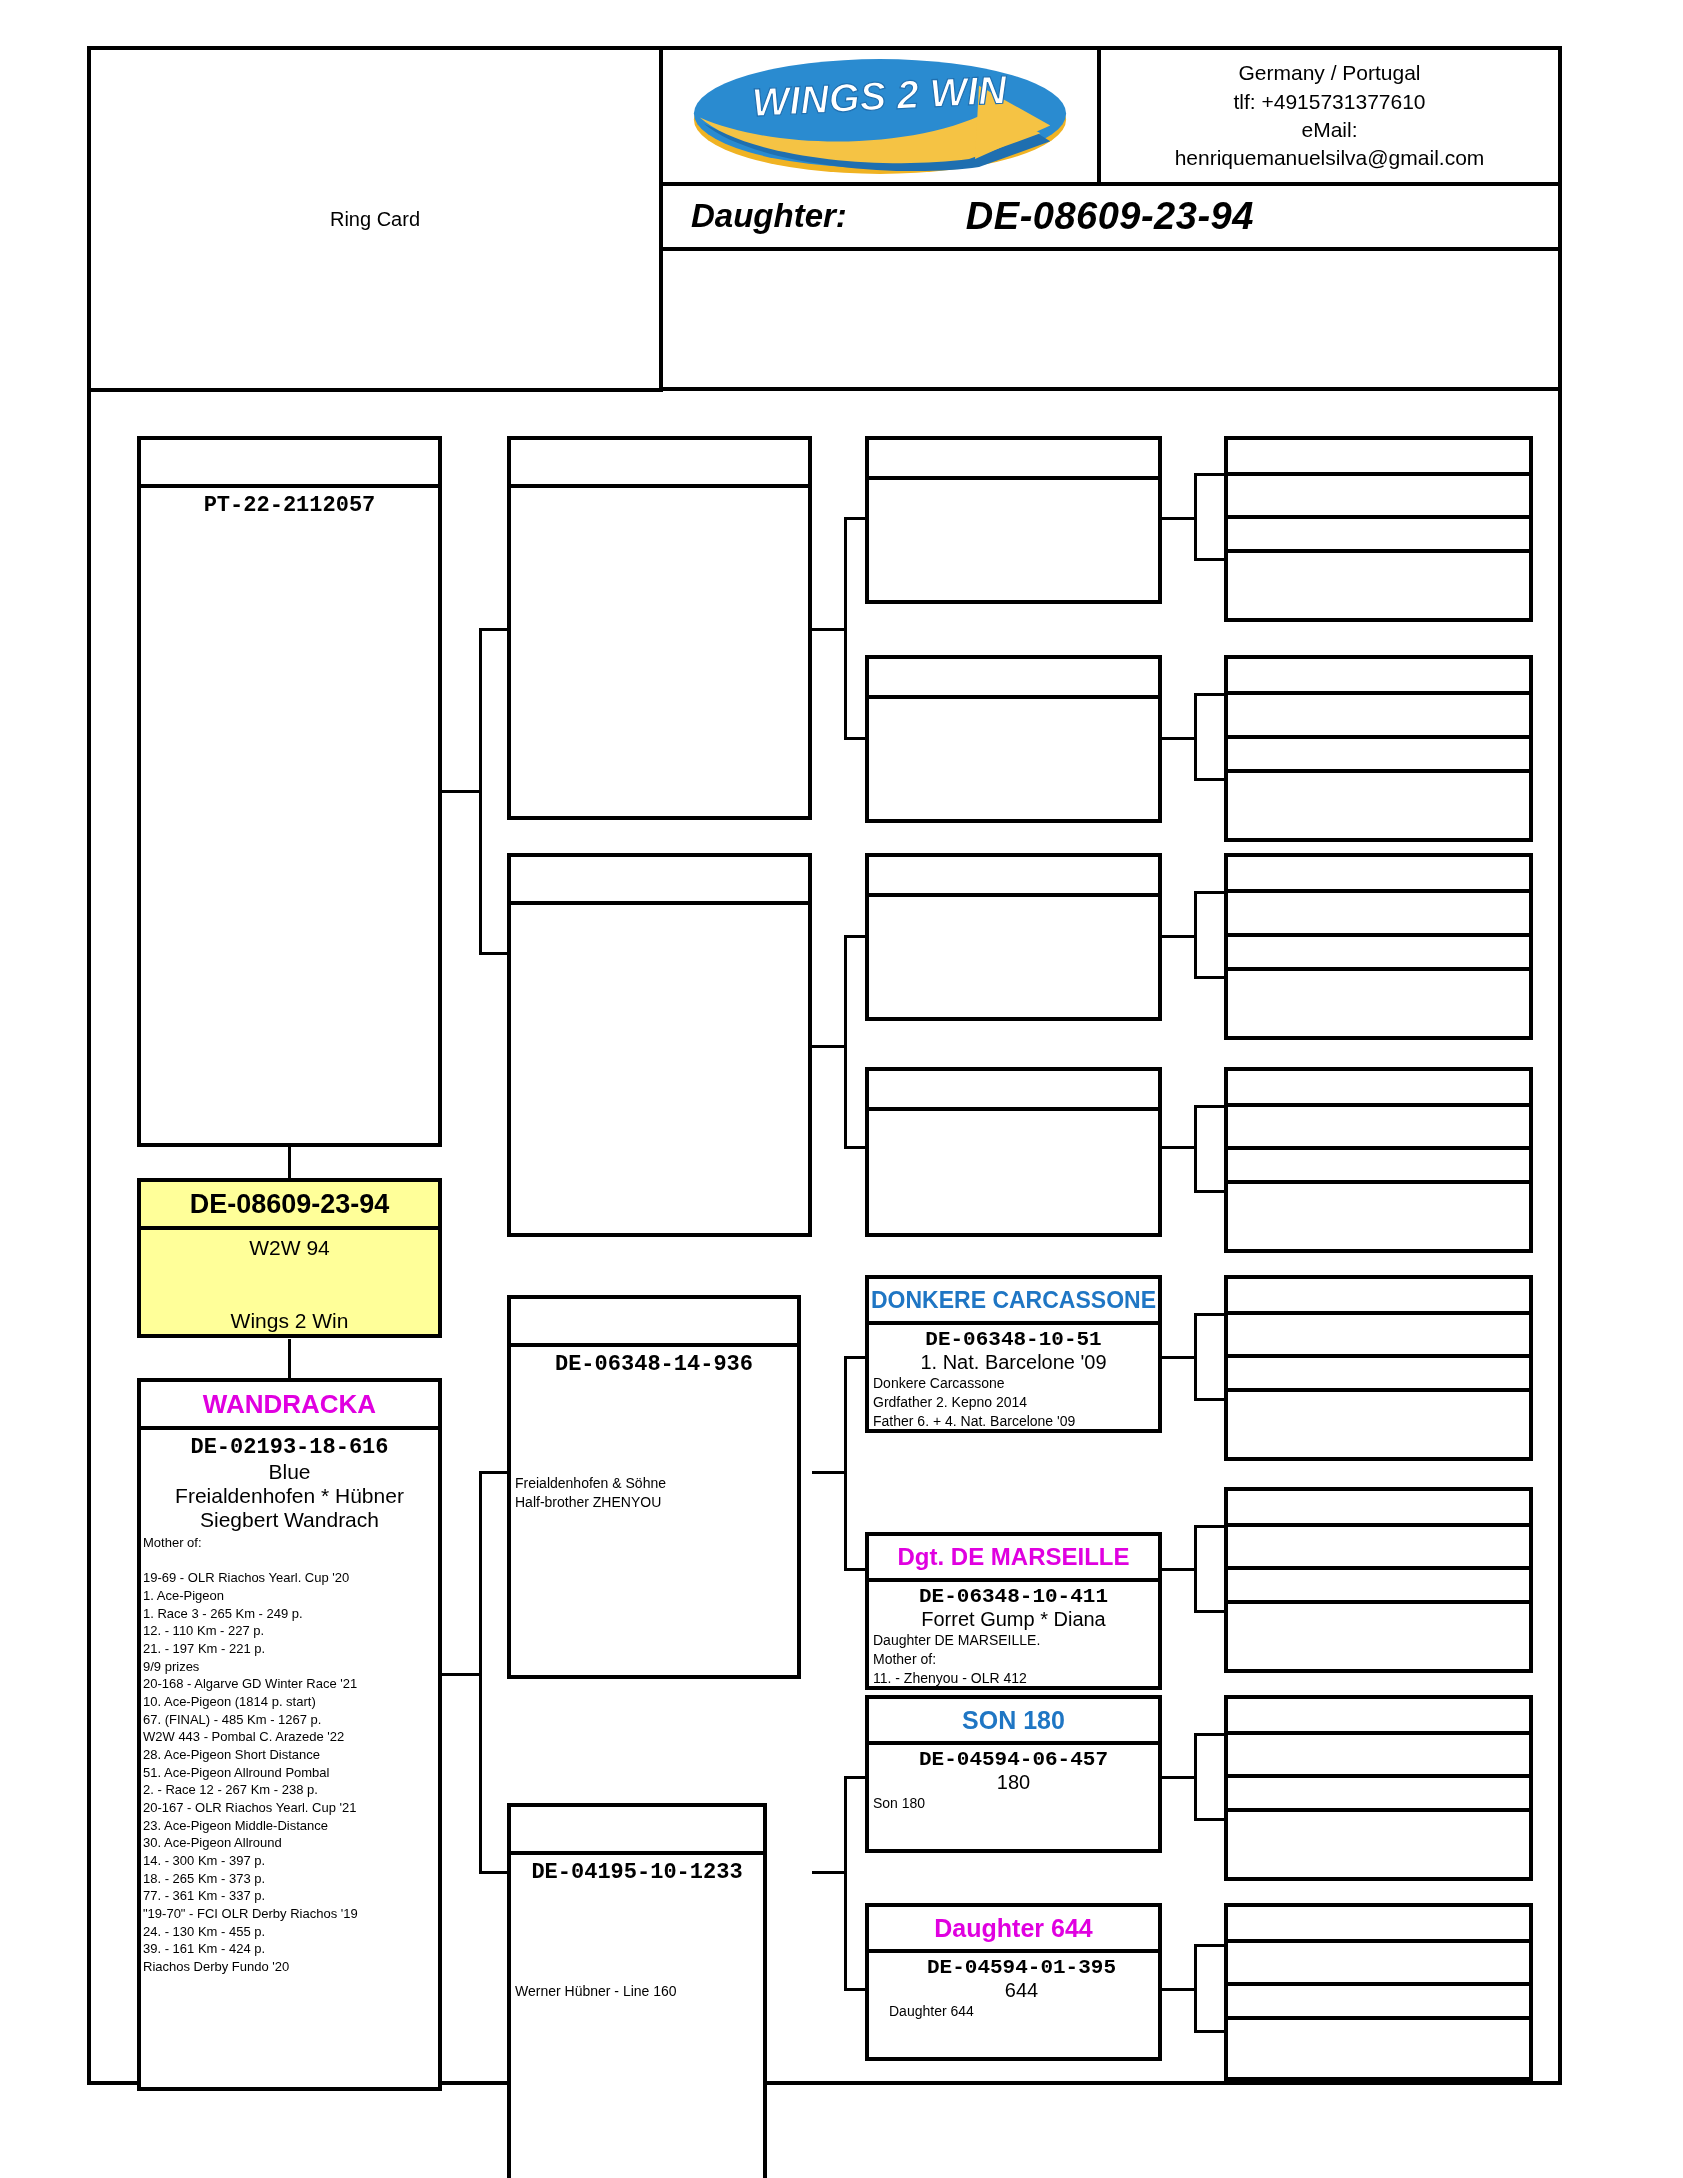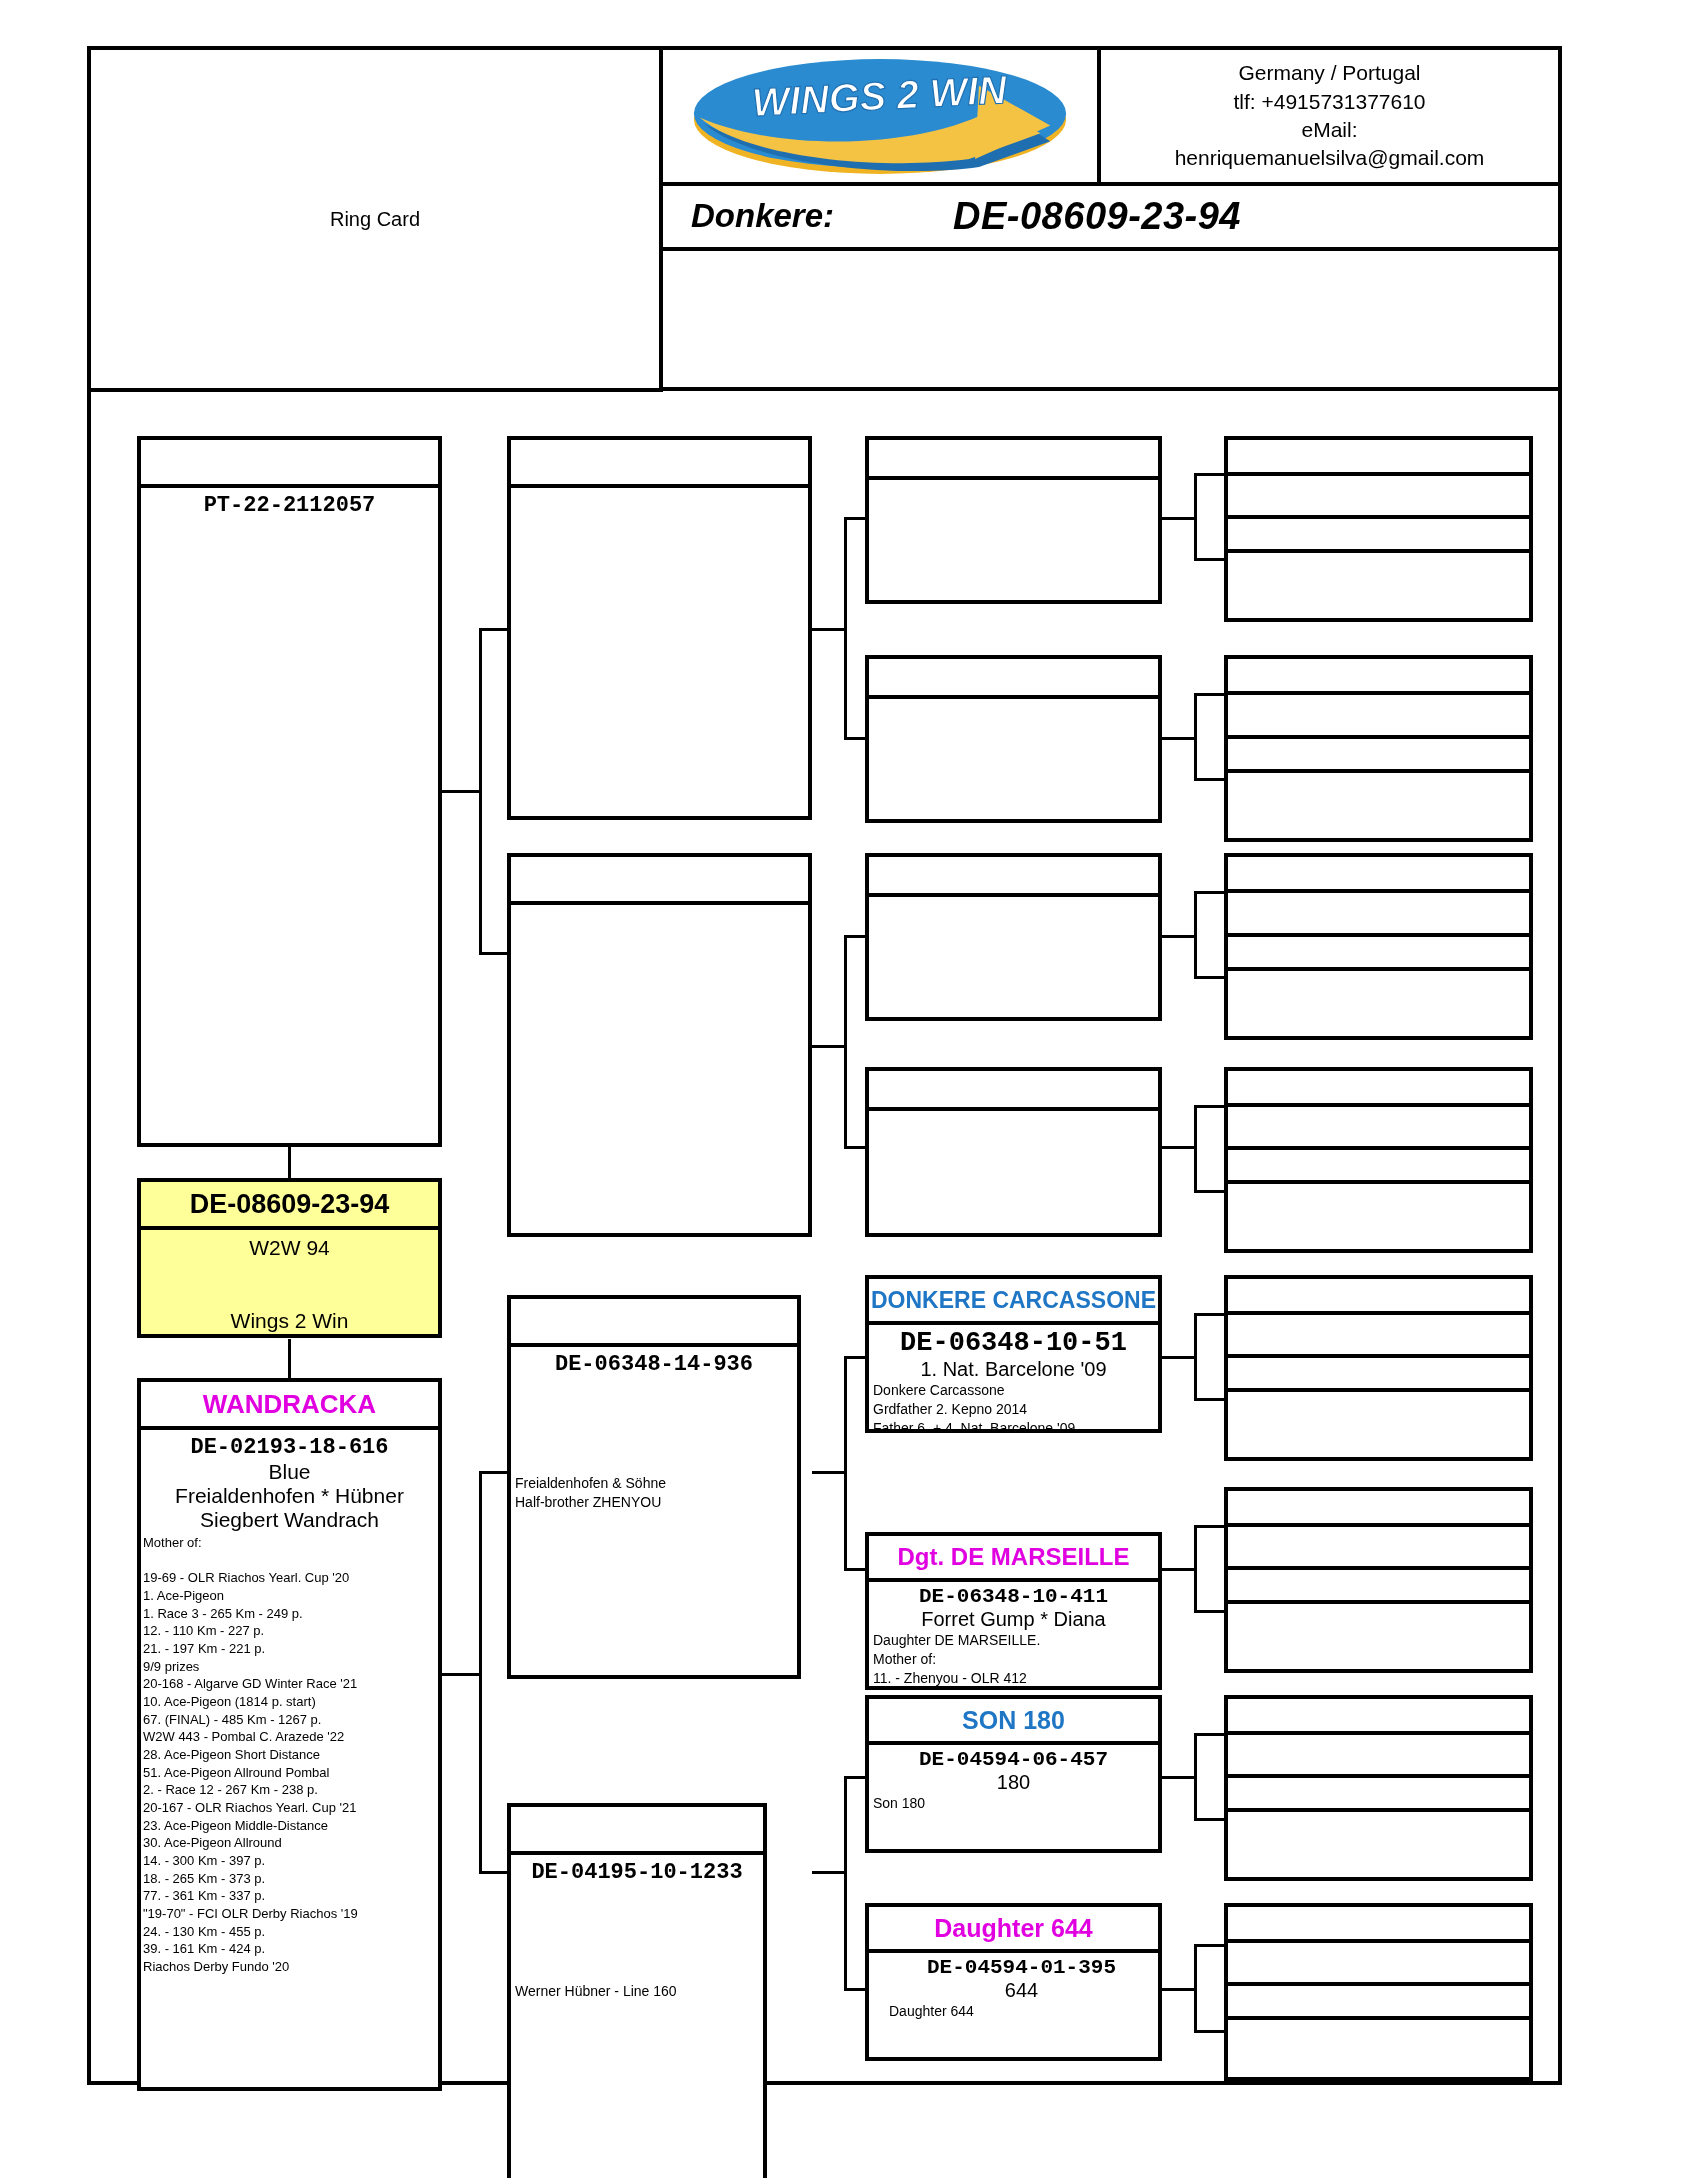--- a/index.html
+++ b/index.html
@@ -195,21 +195,21 @@
   </div>
 
   <div class="hdr-contact-cell">
     <div>Germany / Portugal</div>
     <div>tlf: +4915731377610</div>
     <div>eMail:</div>
     <div>henriquemanuelsilva@gmail.com</div>
   </div>
 
   <div class="hdr-ped-cell">
-    <span class="ped-label">Donkere:</span>
+    <span class="ped-label">Daughter:</span>
     <span class="ped-ring">DE-08609-23-94</span>
   </div>
 
   <div class="hdr-blank-cell"></div>
 
   <div class="pbox" style="left:137px; top:436px; width:305px; height:711px;">
     <div class="namebar" style="height:48px;"></div>
     <div class="body" style="height:659px;">
       <div class="ring">PT-22-2112057</div>
     </div>
@@ -301,21 +301,21 @@
   </div>
 
   <div class="pbox" style="left:865px; top:1067px; width:297px; height:170px;">
     <div class="namebar" style="height:40px;"></div>
     <div class="body" style="height:127px;"></div>
   </div>
 
   <div class="pbox" style="left:865px; top:1275px; width:297px; height:158px;">
     <div class="namebar blue" style="height:46px; font-size:23px;">DONKERE CARCASSONE</div>
     <div class="body" style="height:109px;">
-      <div class="ring" style="font-size:27px; margin-top:3px;">DE-06348-10-51</div>
+      <div class="ring" style="font-size:21px; margin-top:3px;">DE-06348-10-51</div>
       <div class="sub" style="font-size:20px;">1. Nat. Barcelone '09</div>
       <div class="detail">Donkere Carcassone
 Grdfather 2. Kepno 2014
 Father 6. + 4. Nat. Barcelone '09</div>
     </div>
   </div>
 
   <div class="pbox" style="left:865px; top:1487px; width:297px; height:158px;margin-top:45px;">
     <div class="namebar magenta" style="height:46px; font-size:24px;">Dgt. DE MARSEILLE</div>
     <div class="body" style="height:109px;">

